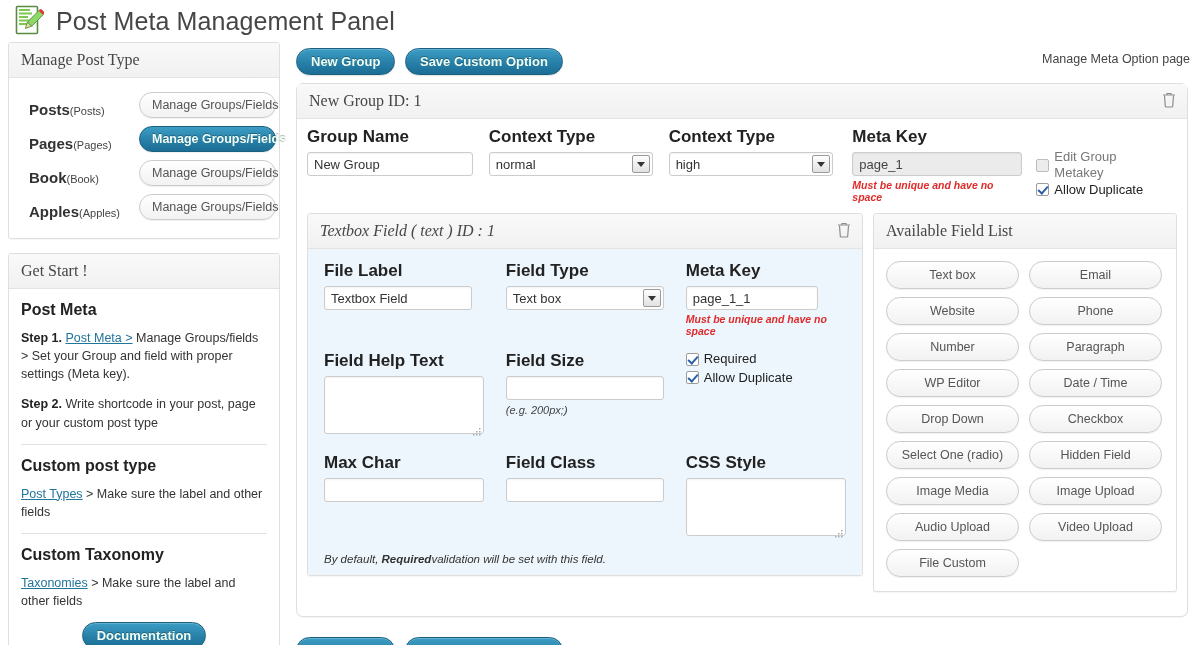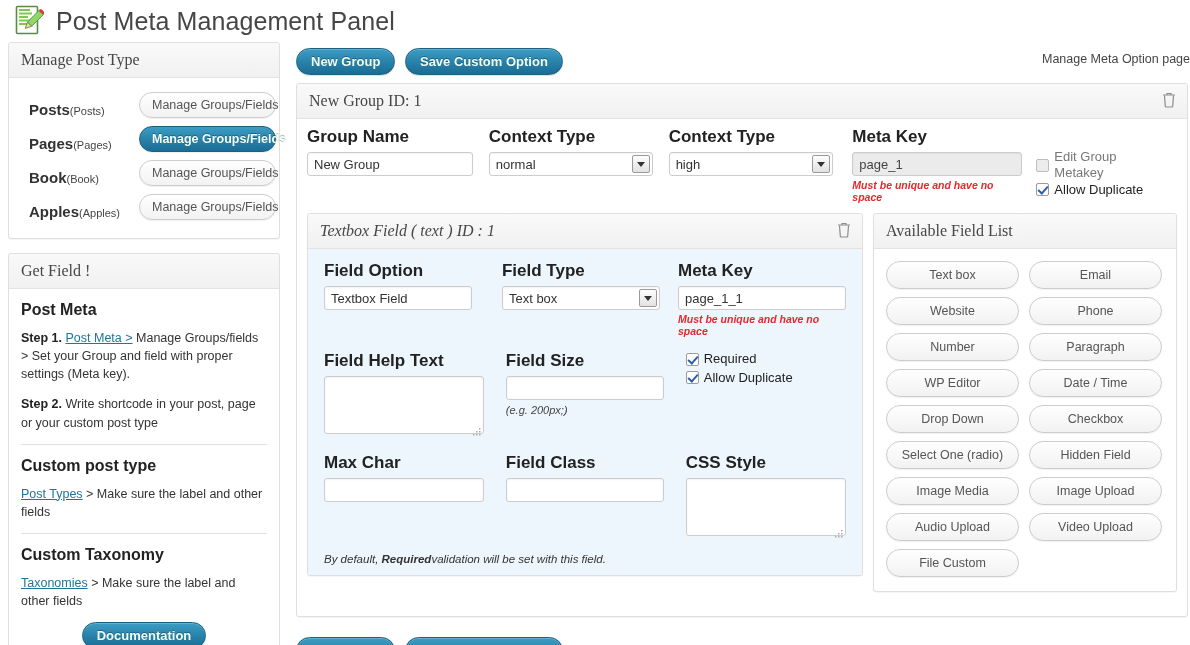--- a/index.html
+++ b/index.html
@@ -128,21 +128,21 @@
   #meta-option-link {
     position: absolute;
     right: 4px;
     top: 10px;
     font-size: 12.5px;
     color: #444;
     cursor: pointer;
   }
 
   
-  #group-panel { margin-left: 6px; margin-right: 6px; }
+  #group-panel { margin-left: 6px; margin-right: 6px; border-radius: 7px; }
   #group-panel > .inside { padding: 8px 10px 10px 10px; }
 
   .trash-icon {
     position: absolute;
     right: 10px;
     top: 7px;
     width: 16px; height: 17px;
     cursor: pointer;
     opacity: 0.65;
   }
@@ -330,21 +330,21 @@
           <div class="pt-name">
             <span>Apples</span><span class="slug">(Apples)</span>
           </div>
           <div class="btn-grey pt-btn">Manage Groups/Fields</div>
         </div>
 
       </div>
     </div>
 
     <div class="postbox gs">
-      <h3>Get Field !</h3>
+      <h3>Get Start !</h3>
       <div class="inside">
         <h4>Post Meta</h4>
 
         <p>
           <b>Step 1.</b>
           <a href="#">Post Meta &gt;</a><span> Manage Groups/fields &gt; Set your Group and field with proper settings (Meta key).</span>
         </p>
 
         <p>
           <b>Step 2.</b><span> Write shortcode in your post, page or your custom post type</span>
@@ -444,37 +444,37 @@
               <span class="trash-icon">
                 <svg width="16" height="17" viewBox="0 0 16 17">
                   <path d="M2 4h12M6 4V2.5h4V4M3.5 4.8l.8 10.4c0 .5.4.8.9.8h5.6c.5 0 .9-.3.9-.8l.8-10.4" fill="none" stroke="#555" stroke-width="1.2"></path>
                 </svg>
               </span>
             </h3>
             <div class="inside">
 
               <div class="form-row">
                 <div class="fld" style="width:178px;">
-                  <span class="fld-label">Field Option</span>
+                  <span class="fld-label">File Label</span>
                   <input class="txtin" style="width: 148px;" value="Textbox Field">
                 </div>
 
                 <div class="fld" style="width:176px;">
                   <span class="fld-label">Field Type</span>
                   <span class="selwrap">
                     <select style="width:158px;">
                       <option>Text box</option>
                     </select>
                     <span class="sel-arrow"></span>
                   </span>
                 </div>
 
                 <div class="fld" style="width:170px;margin-right:0;">
                   <span class="fld-label">Meta Key</span>
-                  <input class="txtin" style="width: 168px;" value="page_1_1">
+                  <input class="txtin" style="width: 132px;" value="page_1_1">
                   <div class="hint-red">Must be unique and have no space</div>
                 </div>
               </div>
 
               <div class="form-row" style="margin-top:14px;">
                 <div class="fld" style="width:178px;">
                   <span class="fld-label">Field Help Text</span>
                   <span class="ta-wrap">
                     <textarea class="txtarea" style="width: 160px; height: 58px;"></textarea>
                     <span class="resize-grip">

